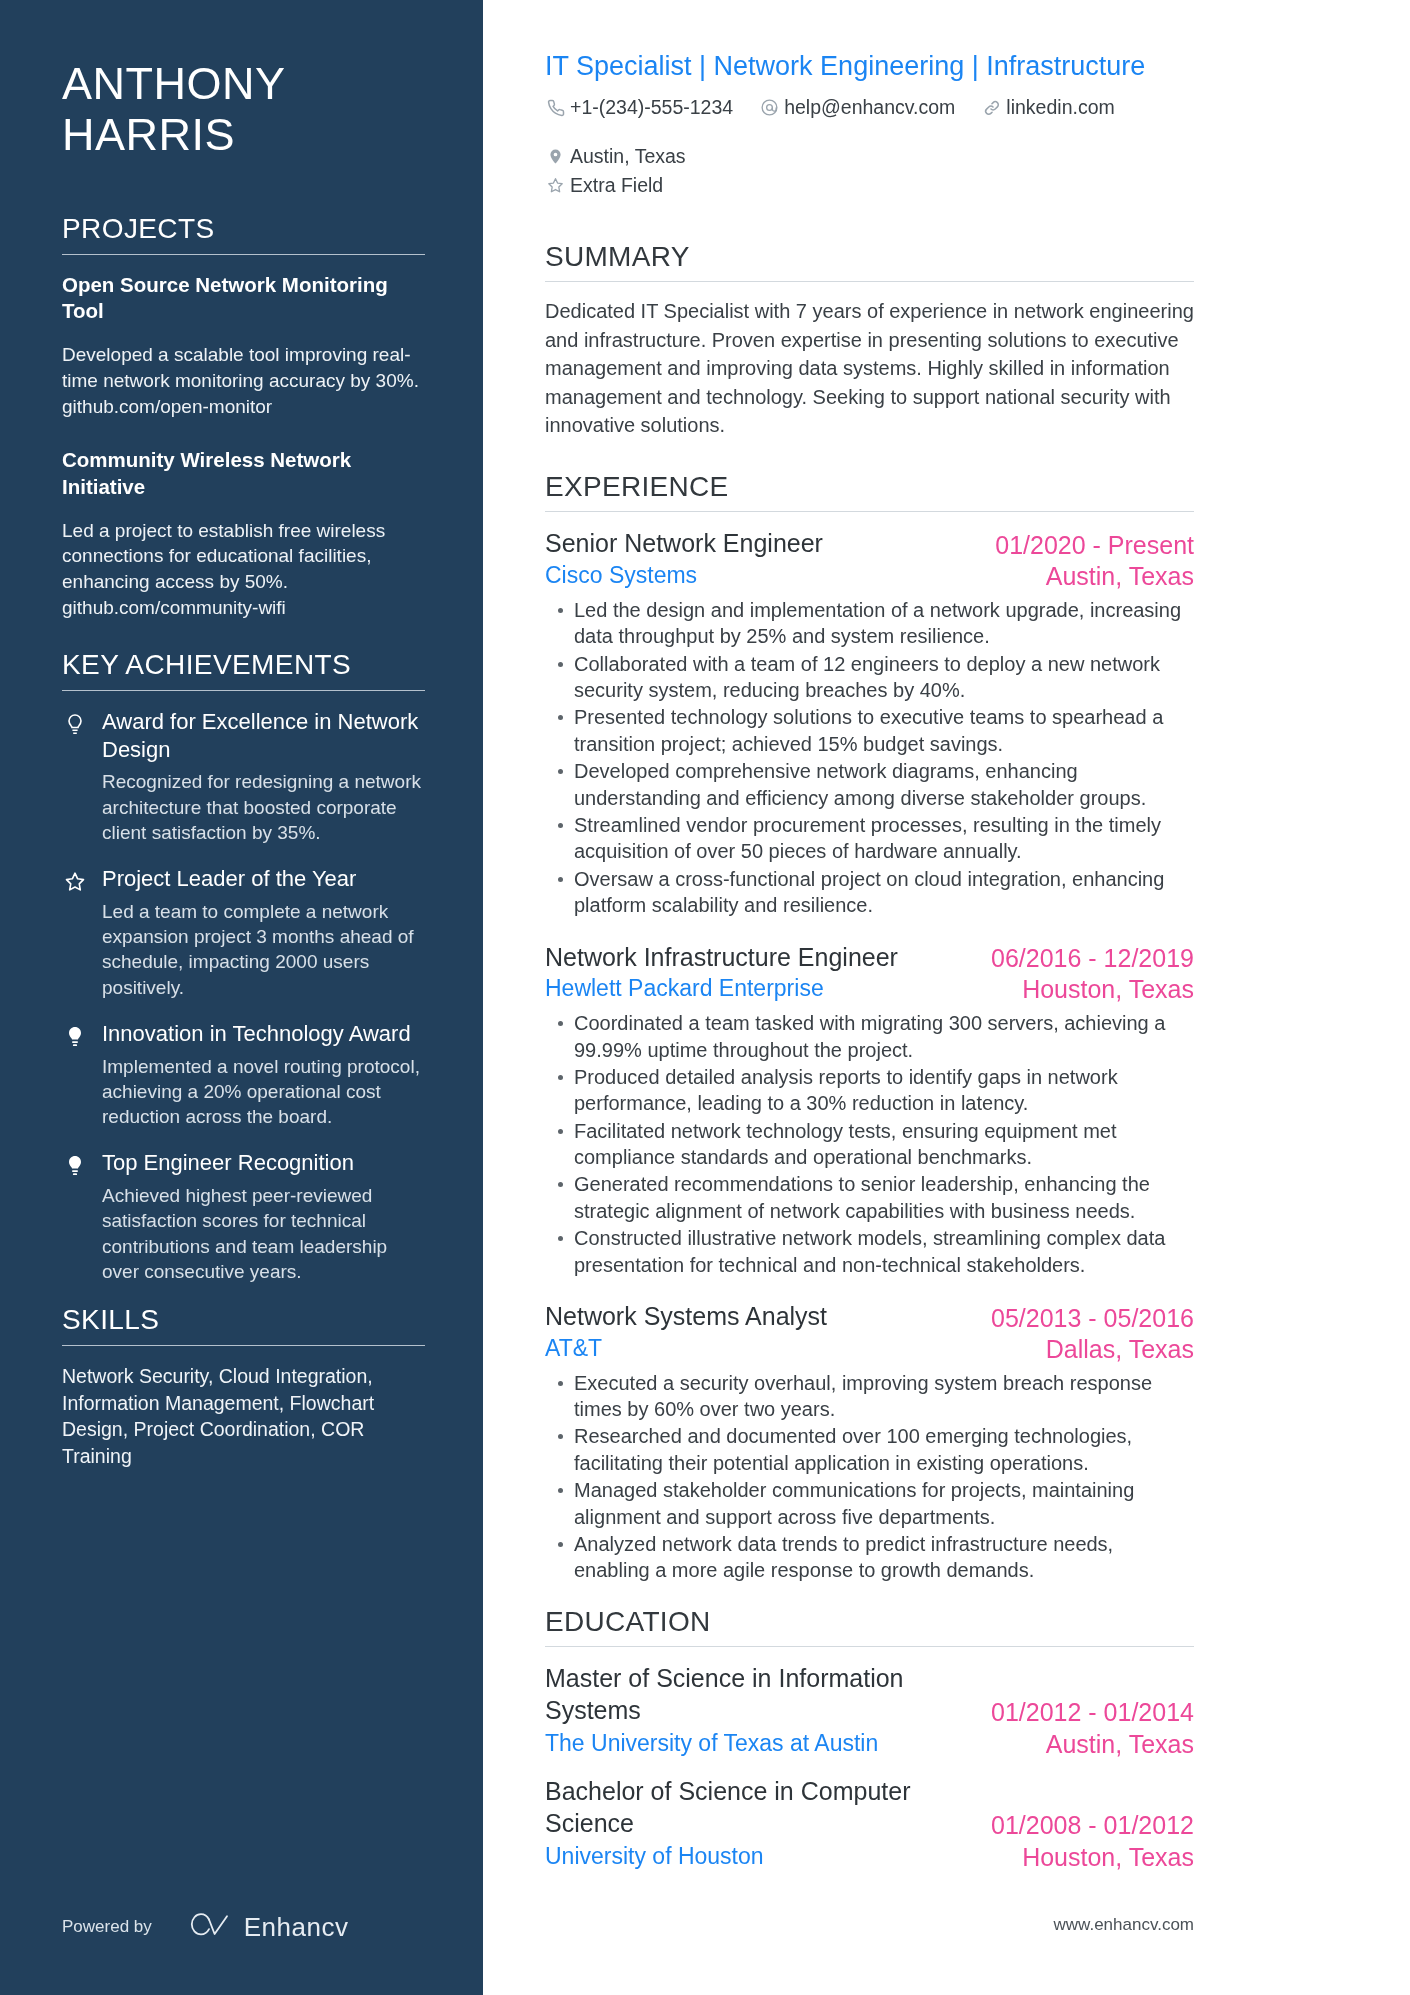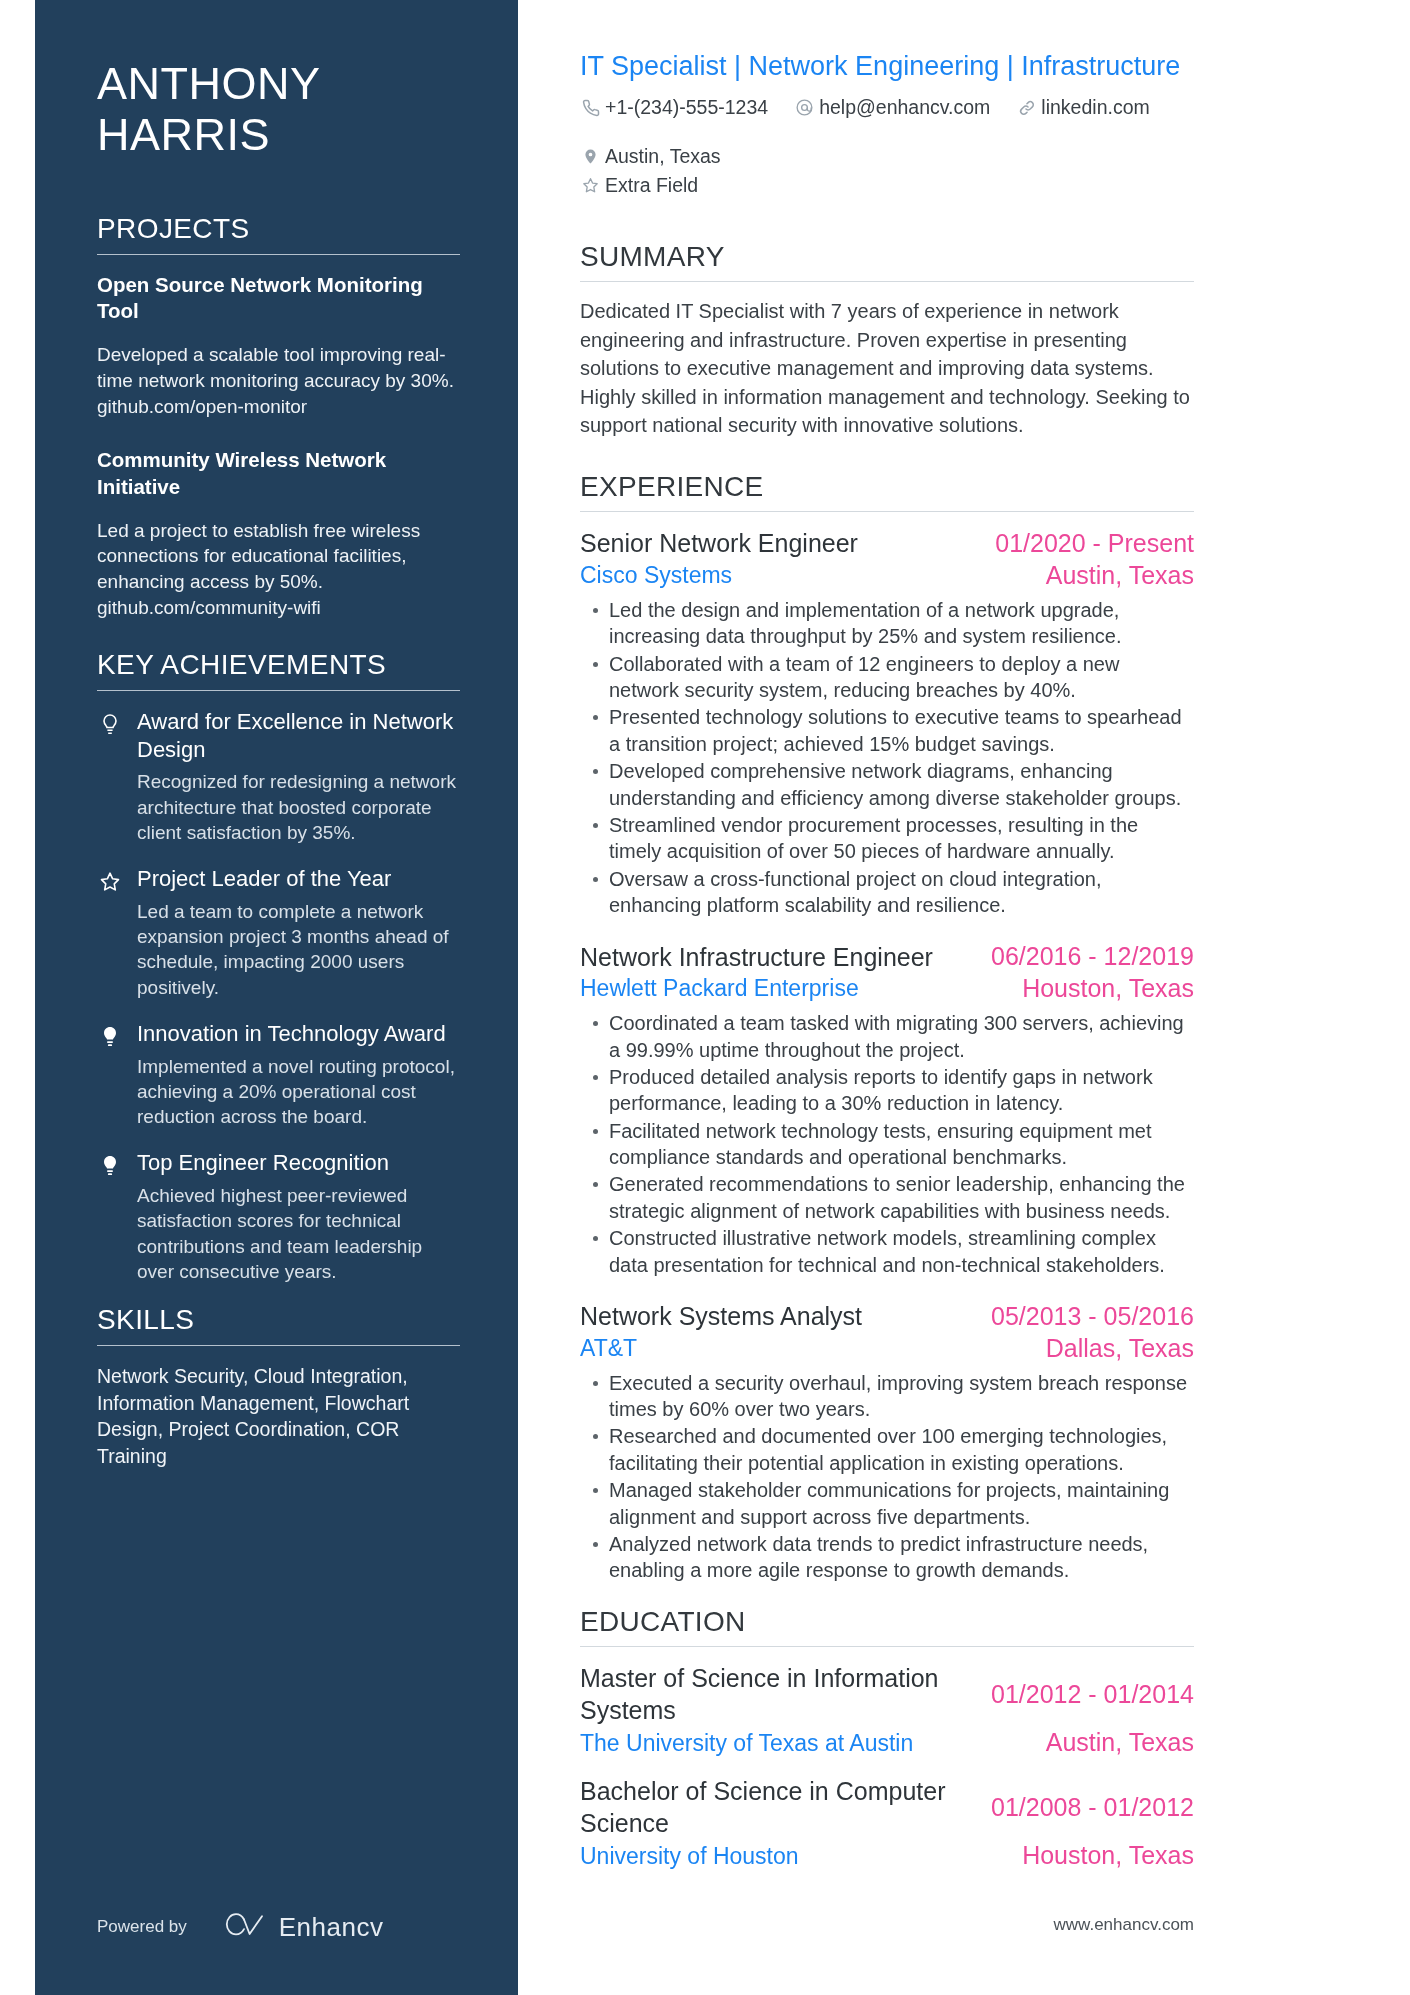--- a/index.html
+++ b/index.html
@@ -9,21 +9,20 @@
     background: #ffffff;
     font-family: "Liberation Sans", sans-serif;
   }
   .page {
     position: relative;
     width: 1256px;
     height: 1995px;
     display: flex;
     background: #ffffff;
     overflow: hidden;
-    padding-left: 35px;
   }
 
   
   .sidebar {
     width: 483px;
     min-width: 483px;
     background: #22405c;
     color: #ffffff;
     padding: 58px 58px 0 62px;
     position: relative;
@@ -175,21 +174,21 @@
   }
   .summary-text {
     font-size: 20px;
     line-height: 1.42;
     color: #3a4046;
     margin-bottom: 32px;
   }
   .job-row {
     display: flex;
     justify-content: space-between;
-    align-items: center;
+    align-items: flex-end;
     gap: 20px;
   }
   .job-title {
     font-size: 25px;
     color: #2e3439;
     line-height: 1.3;
   }
   .job-date, .job-loc {
     font-size: 25px;
     color: #ec4899;

